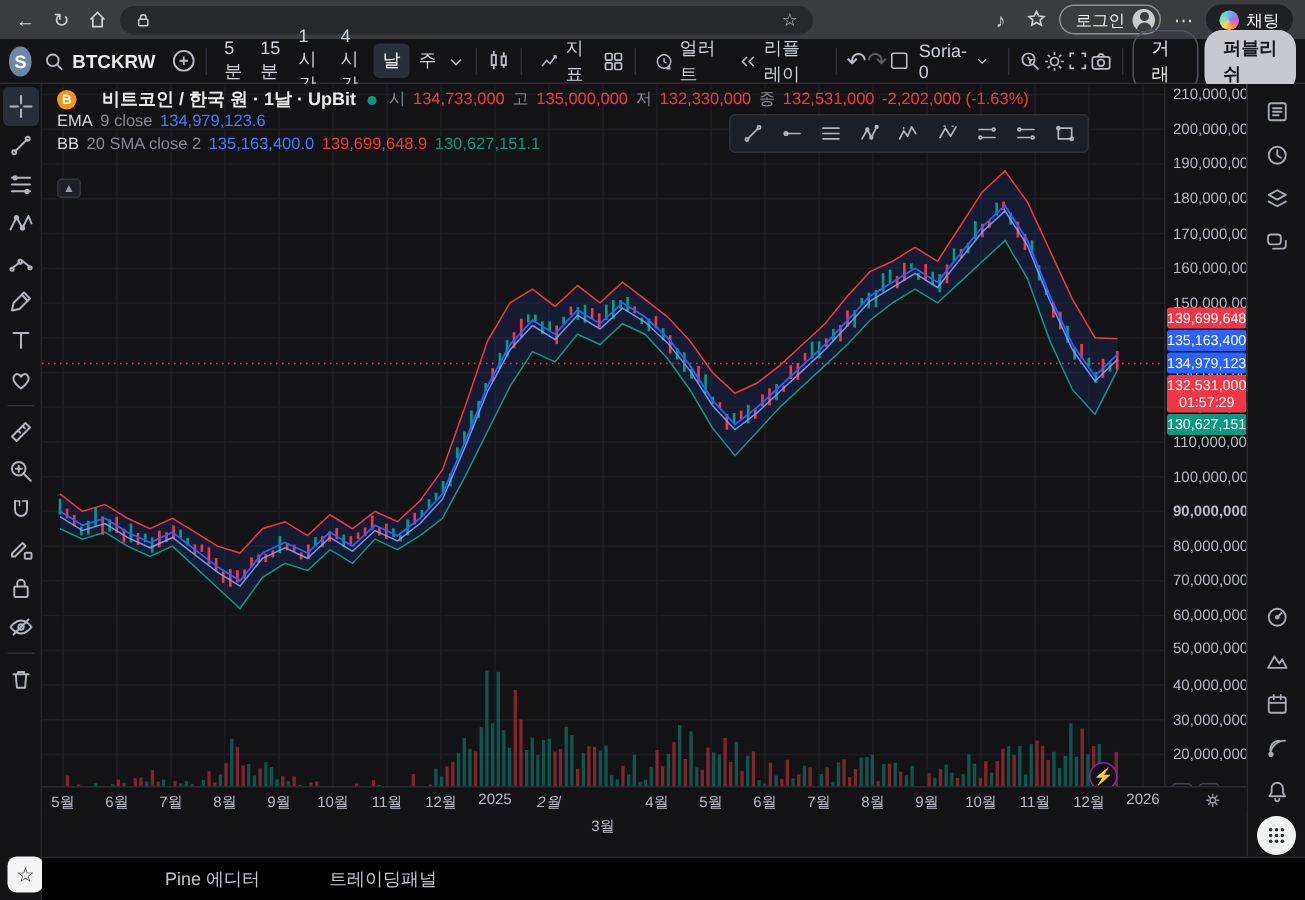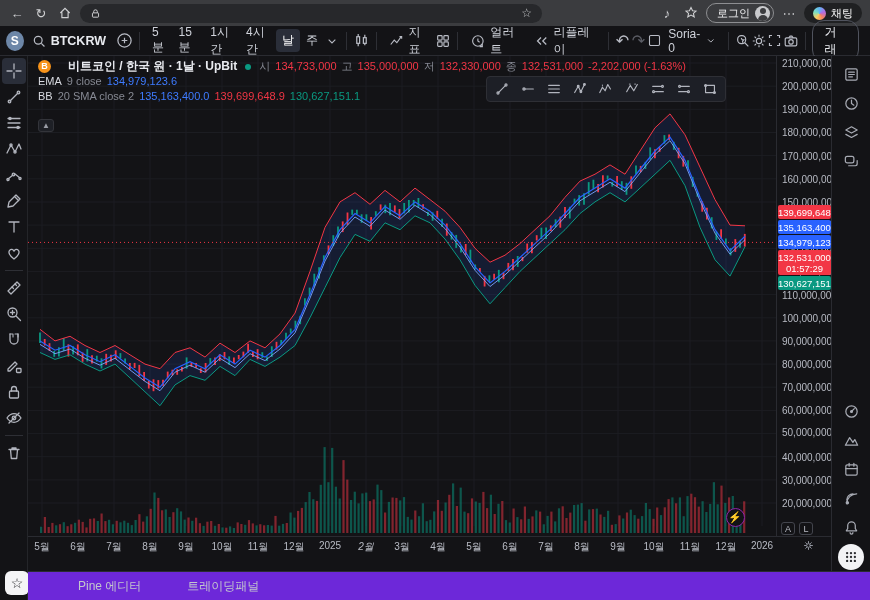--- a/index.html
+++ b/index.html
@@ -80,35 +80,35 @@
     font-size:9px; display:flex; align-items:center; justify-content:center; }
 
   
   .right-sidebar { position:absolute; left:831px; top:56px; width:39px; height:544px; background:#131316;
     border-left:1px solid #2a2b31; display:flex; flex-direction:column; align-items:center; padding-top:4px; }
   .rs-item { width:28px; height:29px; display:flex; align-items:center; justify-content:center; color:#a8abb4; }
   .rs-gap { flex:1; }
   .apps-circle { width:26px; height:26px; border-radius:50%; background:#f2f3f5; display:flex; align-items:center; justify-content:center; }
 
   
-  .time-axis { position:absolute; left:28px; top:536px; width:803px; height:17px; background:#131316;
+  .time-axis { position:absolute; left:28px; top:524px; width:803px; height:17px; background:#131316;
     border-top:1px solid #2a2b31; font-size:10px; color:#b8bbc4; }
   .t-label { position:absolute; top:3px; transform:translateX(-50%); white-space:nowrap; }
   .t-gear { position:absolute; left:774px; top:2px; color:#9a9da6; }
 
   
   .range-bar { position:absolute; left:28px; top:553px; width:803px; height:18px; background:#131316;
     border-top:1px solid #2a2b31; display:flex; align-items:center; padding:0 8px; font-size:11px; color:#b8bbc4; }
   .rb-item { padding:1px 7px; border-radius:3px; }
   .rb-sep { width:1px; height:12px; background:#2e2f35; margin:0 5px; }
   .rb-clock { margin-left:auto; color:#c6c9d0; font-size:11px; }
 
   
-  .bottom-tabs { position:absolute; left:28px; top:571px; width:842px; height:29px; background:#6d28d9;
-    border-top:1px solid #2a2b31; display:flex; align-items:center; padding-left:50px; gap:46px;
+  .bottom-tabs { position:absolute; left:28px; top:571px; width:842px; height:29px; background:#000000;
+    border-top:1px solid #2a2b31; display:flex; align-items:center; padding-left:82px; gap:46px;
     font-size:12px; color:#c3c6cd; }
   svg { display:block; }
 </style>
 </head>
 <body>
 <div class="screen">
 
   <div class="browser-bar">
     <div class="b-icon">←</div>
     <div class="b-icon">↻</div>
@@ -246,20 +246,21 @@
     <div class="ticon">
       <svg width="16" height="16" viewBox="0 0 18 18" fill="none" stroke="currentColor" stroke-width="1.3">
           <rect x="2.5" y="5.5" width="13" height="9" rx="1.5"></rect>
           <circle cx="9" cy="10" r="2.5"></circle>
           <path d="M6.5 5.5L8 3.5h2l1.5 2"></path>
         </svg>
     </div>
     <div class="sep"></div>
     <div class="pill-trade">거래</div>
     <div style="width:6px"></div>
+    <div class="pill-publish">퍼블리쉬</div>
   </div>
 
   <div class="left-toolbar" id="left-toolbar">
       <div class="lt-item sel">
         <svg width="18" height="18" viewBox="0 0 18 18" fill="none" stroke="currentColor" stroke-width="1.3" stroke-linecap="round" stroke-linejoin="round">
           <path d="M9 2v5M9 11v5M2 9h5M11 9h5"></path>
         </svg>
       </div>
       <div class="lt-item">
         <svg width="18" height="18" viewBox="0 0 18 18" fill="none" stroke="currentColor" stroke-width="1.3" stroke-linecap="round" stroke-linejoin="round">
@@ -842,21 +843,21 @@
       <div class="tick" style="top: 48.32px;">190,000,000</div>
       <div class="tick" style="top: 71.48px;">180,000,000</div>
       <div class="tick" style="top: 94.64px;">170,000,000</div>
       <div class="tick" style="top: 117.8px;">160,000,000</div>
       <div class="tick" style="top: 140.96px;">150,000,000</div>
       <div class="tick" style="top: 164.12px;">140,000,000</div>
       <div class="tick" style="top: 187.28px;">130,000,000</div>
       <div class="tick" style="top: 210.44px;">120,000,000</div>
       <div class="tick" style="top: 233.6px;">110,000,000</div>
       <div class="tick" style="top: 256.76px;">100,000,000</div>
-      <div class="tick" style="top: 279.92px;">90,000,000</div>
+      <div class="tick" style="top: 279.92px; font-weight: bold;">90,000,000</div>
       <div class="tick" style="top: 303.08px;">80,000,000</div>
       <div class="tick" style="top: 326.24px;">70,000,000</div>
       <div class="tick" style="top: 349.4px;">60,000,000</div>
       <div class="tick" style="top: 371px;">50,000,000</div>
       <div class="tick" style="top: 395.72px;">40,000,000</div>
       <div class="tick" style="top: 418.88px;">30,000,000</div>
       <div class="tick" style="top: 442.04px; text-align: right;">20,000,000</div>
       <div class="badge" style="top: 149px; background: rgb(242, 54, 69);">
         <div>139,699,648.9</div>
       </div>
@@ -963,21 +964,21 @@
       <div class="t-label" style="left: 14px;">5월</div>
       <div class="t-label" style="left: 50px;">6월</div>
       <div class="t-label" style="left: 86px;">7월</div>
       <div class="t-label" style="left: 122px;">8월</div>
       <div class="t-label" style="left: 158px;">9월</div>
       <div class="t-label" style="left: 194px;">10월</div>
       <div class="t-label" style="left: 230px;">11월</div>
       <div class="t-label" style="left: 266px;">12월</div>
       <div class="t-label" style="left: 302px;">2025</div>
       <div class="t-label" style="left: 338px; font-style: italic;">2월</div>
-      <div class="t-label" style="left: 374px;">3월</div>
+      <div class="t-label" style="left: 374px; margin-top: 16px;">3월</div>
       <div class="t-label" style="left: 410px;">4월</div>
       <div class="t-label" style="left: 446px;">5월</div>
       <div class="t-label" style="left: 482px;">6월</div>
       <div class="t-label" style="left: 518px;">7월</div>
       <div class="t-label" style="left: 554px;">8월</div>
       <div class="t-label" style="left: 590px;">9월</div>
       <div class="t-label" style="left: 626px;">10월</div>
       <div class="t-label" style="left: 662px;">11월</div>
       <div class="t-label" style="left: 698px;">12월</div>
       <div class="t-label" style="left: 734px;">2026</div>

